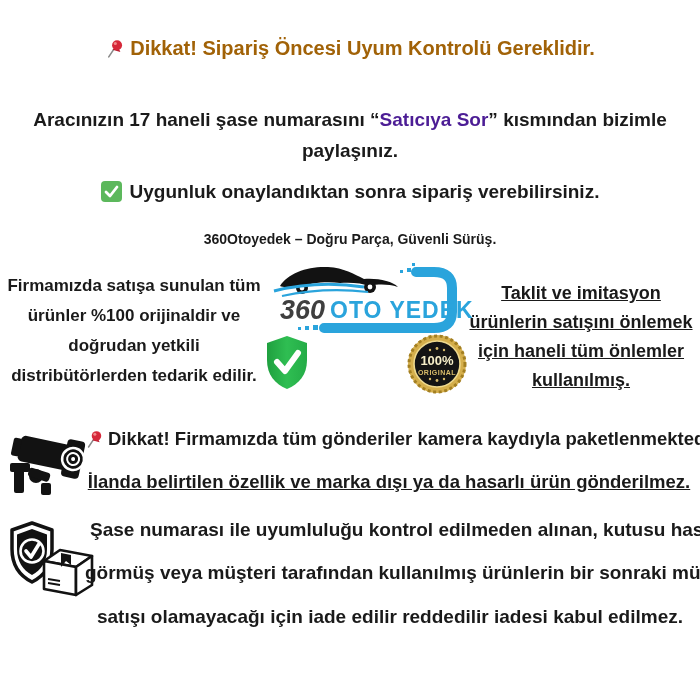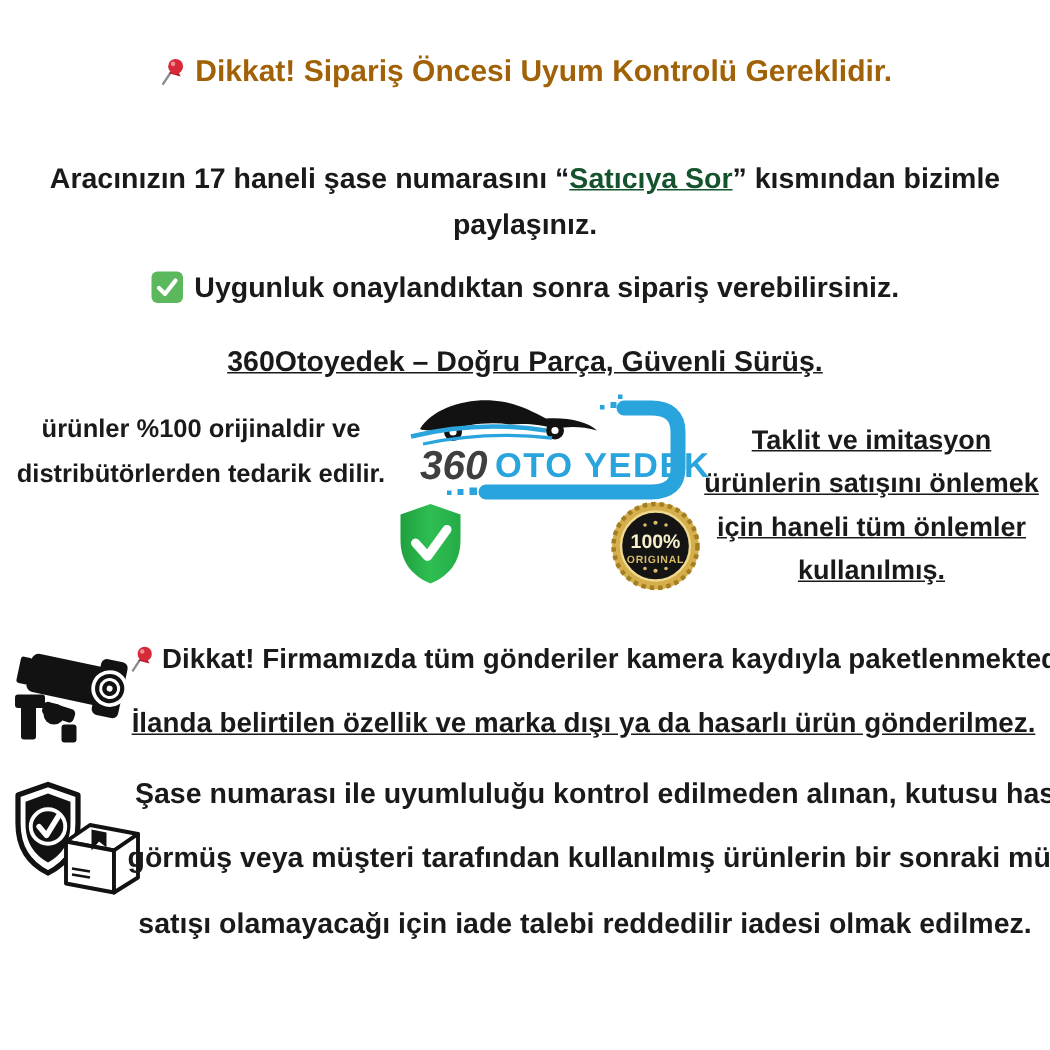--- a/index.html
+++ b/index.html
@@ -6,24 +6,24 @@
   .canvas{
     position:relative;width:700px;height:700px;background:#ffffff;overflow:hidden;
     font-family:"Liberation Sans",sans-serif;font-weight:bold;color:#1a1a1a;
   }
   .cline{position:absolute;left:0;width:700px;text-align:center;white-space:nowrap;}
   .hdr{top:8px;font-size:20px;color:#a16207;margin-top:29px;}
   .hdr .pin{vertical-align:-4px;margin-right:5px;}
   .p1{top:61px;font-size:19px;}
   .p2{top:109px;font-size:19px;}
   .p3{top:140px;font-size:19px;}
-  .orange{color:#14532d;text-decoration:underline;}
+  .orange{color:#4c1d95;}
   .checkline{top:181px;font-size:19px;}
   .checkbox{display:inline-block;width:21px;height:21px;background:#5CB85C;border-radius:4px;vertical-align:-4px;margin-right:8px;}
-  .slogan{top:231px;font-size:19px;text-decoration:underline;}
+  .slogan{top:231px;font-size:14px;}
   .side-block{position:absolute;text-align:center;font-size:17px;line-height:30px;}
   .left-block{left:0;top:271px;width:268px;}
   .right-block{left:462px;top:279px;width:238px;font-size:18px;line-height:29px;text-decoration:underline;}
   .logo-wrap{position:absolute;left:266px;top:260px;width:208px;height:80px;text-align:center;}
   .green-shield{position:absolute;left:264px;top:334px;width:46px;height:56px;}
   .gold-badge{position:absolute;left:406px;top:332px;width:62px;height:64px;}
   .camera-icon{position:absolute;left:10px;top:423px;width:78px;height:82px;}
   .shieldbox-icon{position:absolute;left:4px;top:519px;width:92px;height:84px;}
   .bline{position:absolute;text-align:center;white-space:nowrap;}
   .c1{left:85px;top:428px;width:608px;font-size:18.5px;}
@@ -56,21 +56,23 @@
     <span class="checkbox">
       <svg width="21" height="21" viewBox="0 0 21 21">
           <polyline points="5,11 9,15 16,6" fill="none" stroke="#fff" stroke-width="2.8" stroke-linecap="round" stroke-linejoin="round"></polyline>
         </svg>
     </span><span>Uygunluk onaylandıktan sonra sipariş verebilirsiniz.</span>
   </div>
 
   <div class="cline slogan">360Otoyedek – Doğru Parça, Güvenli Sürüş.</div>
 
   <div class="side-block left-block">
+      <div>Firmamızda satışa sunulan tüm</div>
       <div>ürünler %100 orijinaldir ve</div>
+      <div>doğrudan yetkili</div>
       <div>distribütörlerden tedarik edilir.</div>
     </div>
 
   <div class="logo-wrap">
     <svg width="208" height="80" viewBox="0 0 208 80">
 
       <path d="M150 12 L168 12 Q186 12 186 28 L186 52 Q186 68 168 68 L58 68" fill="none" stroke="#2AA4DC" stroke-width="10" stroke-linecap="round"></path>
       <rect x="47" y="65" width="5" height="5" fill="#2AA4DC"></rect>
       <rect x="39" y="66" width="4" height="4" fill="#2AA4DC"></rect>
       <rect x="32" y="67" width="3" height="3" fill="#2AA4DC"></rect>
@@ -170,15 +172,15 @@
         <polygon points="72,48 88,37 88,66 72,76"></polygon>
       </g>
       <path d="M57 34 L67 36 L67 46 L62 42 L57 48 Z" fill="#121212"></path>
       <line x1="44" y1="60" x2="56" y2="62" stroke="#121212" stroke-width="1.8"></line>
       <line x1="44" y1="64" x2="56" y2="66" stroke="#121212" stroke-width="1.8"></line>
     </svg>
   </div>
 
   <div class="bline r1">Şase numarası ile uyumluluğu kontrol edilmeden alınan, kutusu hasar</div>
   <div class="bline r2">görmüş veya müşteri tarafından kullanılmış ürünlerin bir sonraki müşteriye</div>
-  <div class="bline r3">satışı olamayacağı için iade talebi reddedilir iadesi olmak edilmez.</div>
+  <div class="bline r3">satışı olamayacağı için iade edilir reddedilir iadesi kabul edilmez.</div>
 
 </div>
 
 </body></html>

